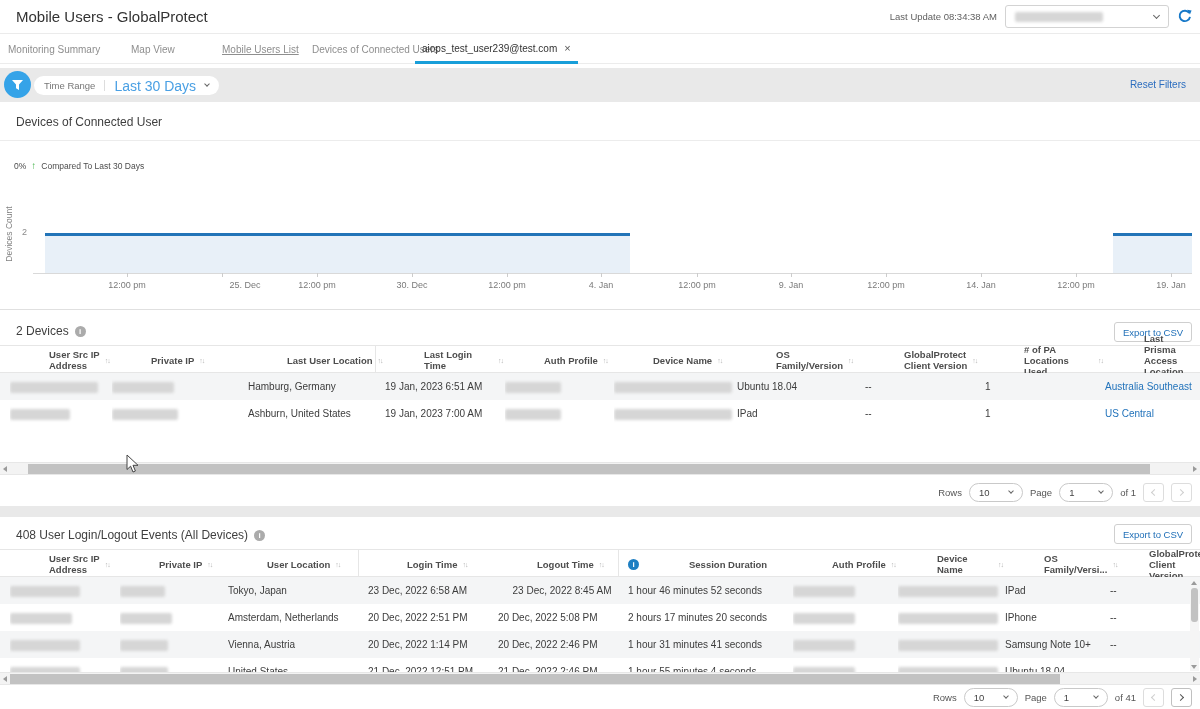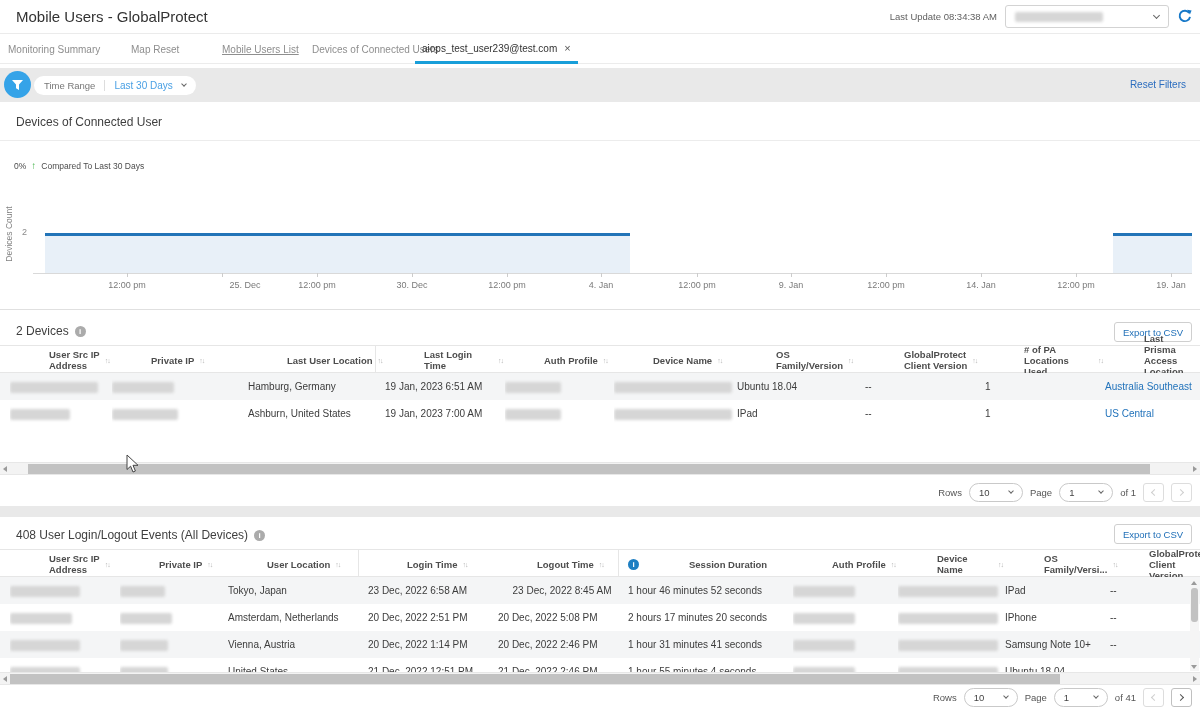--- a/index.html
+++ b/index.html
@@ -39,21 +39,21 @@
   .tab .close { margin-left:7px; color:#555; font-size:11px; line-height:10px; }
 
   
   .filterbar { position:absolute; top:68px; left:0; width:100%; height:34px; background:#e9e9e9; }
   .filter-circle { position:absolute; left:4px; top:3px; width:27px; height:27px; border-radius:50%;
     background:#35a3e8; display:flex; align-items:center; justify-content:center; }
   .filter-pill { position:absolute; left:34px; top:8px; height:19px; background:#fff;
     border-radius:10px; display:flex; align-items:center; padding:0 10px; gap:9px; }
   .flabel { font-size:9.5px; color:#777; }
   .fsep { width:1px; height:11px; background:#ddd; }
-  .fvalue { font-size:10px; color:#4aa0e4; }
+  .fvalue { font-size:14px; color:#4aa0e4; }
   .reset-filters { position:absolute; right:14px; top:11px; font-size:10px; color:#2b6dbf; }
 
   
   .chart-card { position:absolute; top:102px; left:0; width:100%; height:208px; background:#fff;
     border-bottom:1px solid #e0e0e0; }
   .section-title { position:absolute; left:16px; top:13px; font-size:12px; color:#3f3f3f; }
   .title-divider { position:absolute; top:38px; left:0; width:100%; height:1px; background:#ececec; }
   .chart-stats { position:absolute; left:14px; top:59px; display:flex; gap:5px; align-items:center;
     font-size:8.5px; color:#4c4c4c; }
   .up-arrow { color:#3cb043; font-size:10px; font-weight:bold; line-height:8px; }
@@ -146,21 +146,21 @@
         </svg>
     </span>
   </div>
 </div>
 
 <div class="tabbar" id="tabbar">
     <div class="tab" style="left: 8px;">
       <span>Monitoring Summary</span>
     </div>
     <div class="tab" style="left: 131px;">
-      <span>Map Reset</span>
+      <span>Map View</span>
     </div>
     <div class="tab" style="left: 222px; text-decoration: underline;">
       <span>Mobile Users List</span>
     </div>
     <div class="tab" style="left: 312px;">
       <span>Devices of Connected Users</span>
     </div>
     <div class="tab active" style="left: 415px;">
       <span>aiops_test_user239@test.com</span>
       <span class="close">×</span>

